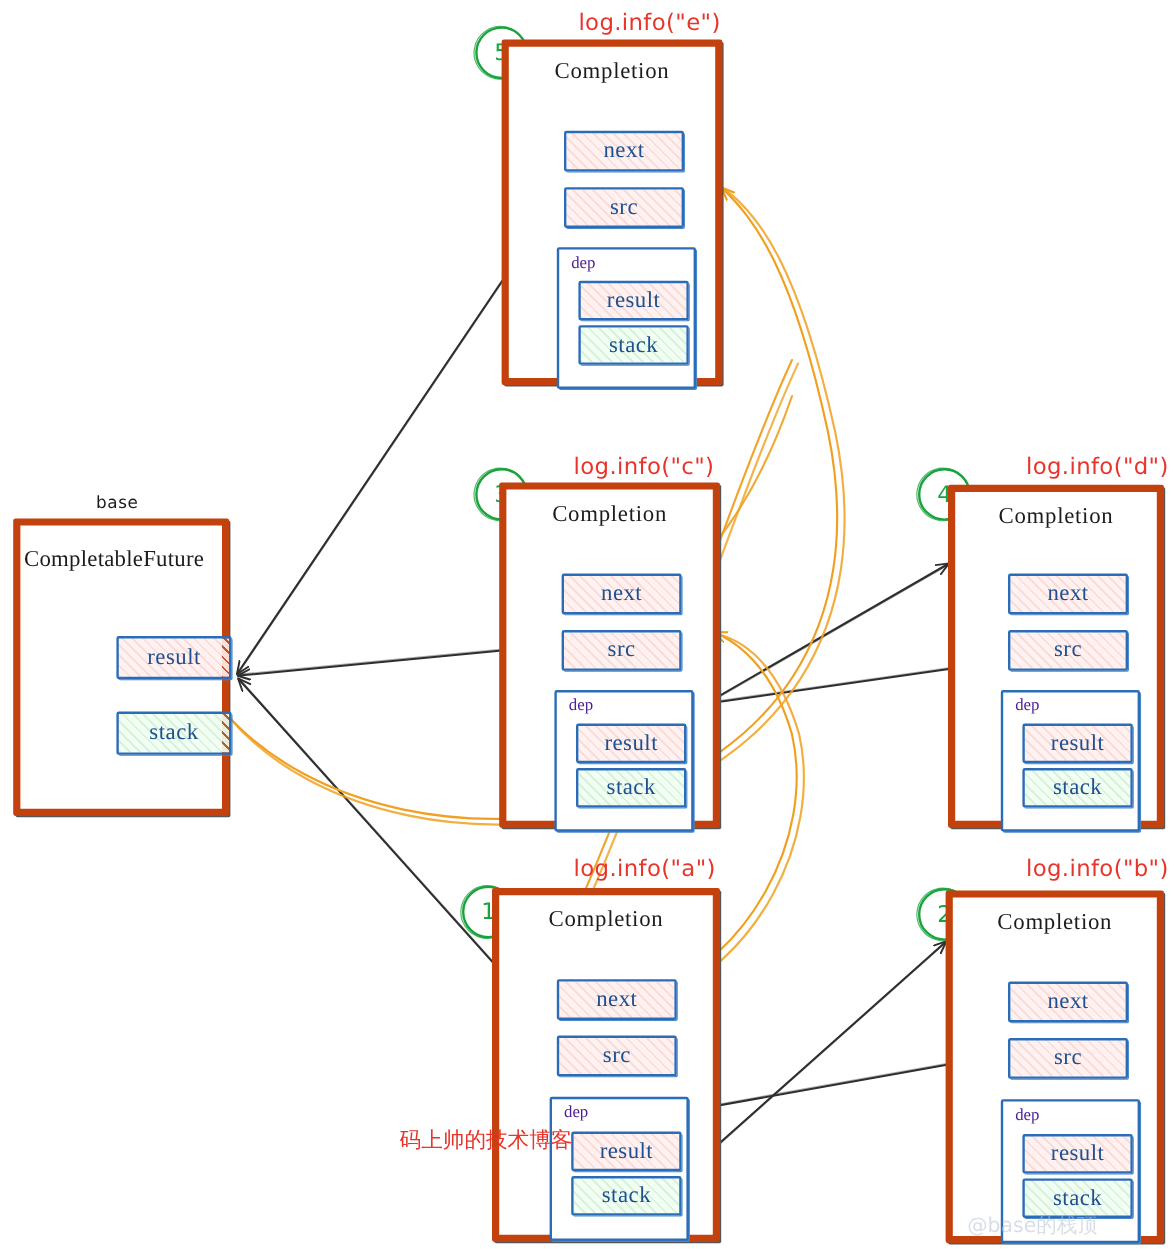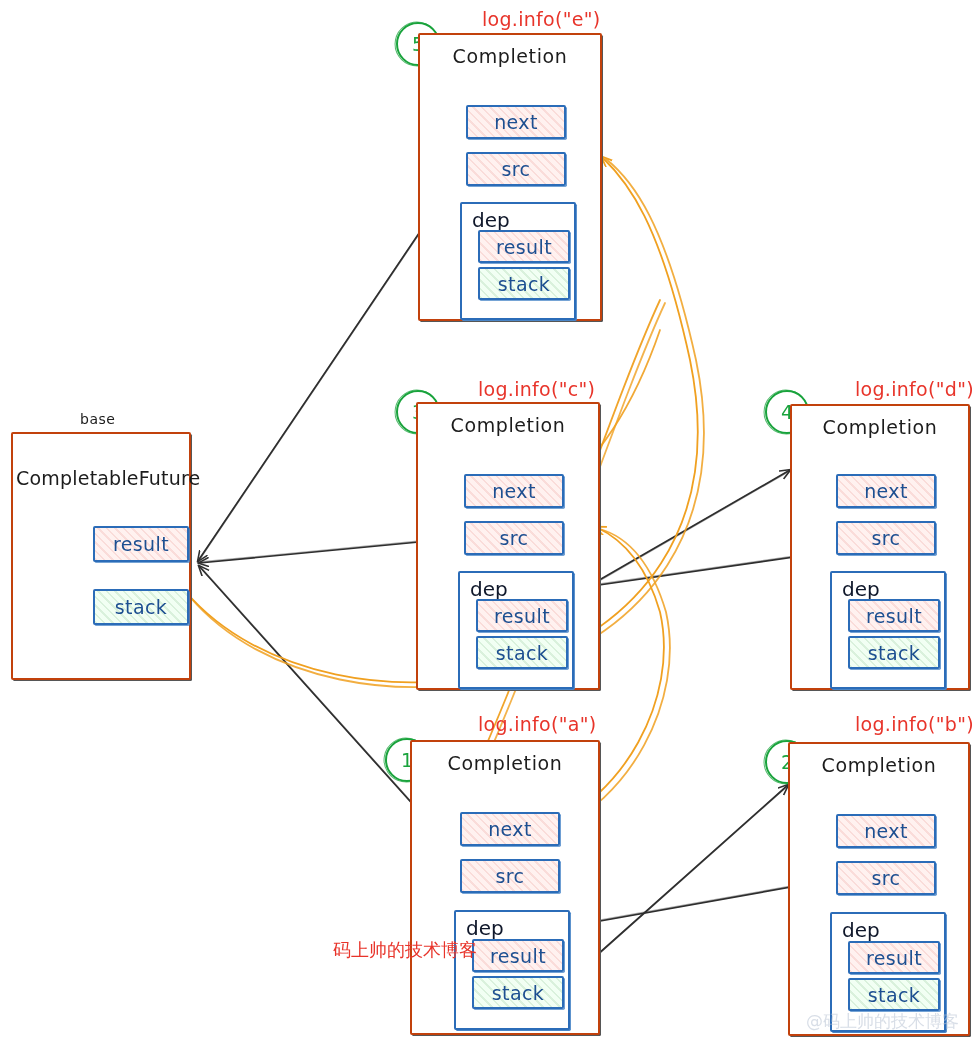--- a/index.html
+++ b/index.html
@@ -5,39 +5,39 @@
 <style>
   html,body{margin:0;padding:0;background:#ffffff;}
   body{width:978px;height:1041px;position:relative;overflow:hidden;
        font-family:"DejaVu Sans","Liberation Sans",sans-serif;}
   #canvas{position:absolute;inset:0;width:978px;height:1041px;}
   svg.layer{position:absolute;left:0;top:0;width:978px;height:1041px;overflow:visible;}
   svg#arrows{pointer-events:none;}
   .node{position:absolute;box-sizing:border-box;}
 
   
-  .card{border:2px solid #c2410c;background:#fff;border-radius:2px;
-        box-shadow:1.5px 1.5px 0 -0.5px #565656;}
+  .card{border:6px solid #c2410c;background:#fff;border-radius:2px;
+        box-shadow:1.5px 1.5px 0 -0.5px #565656;font-family:Liberation Serif, serif;}
   .card-title{position:absolute;left:0;right:0;top:10px;text-align:center;
         font-size:19px;color:#1c1c1c;letter-spacing:.6px;}
 
   
   .fieldbox{position:absolute;box-sizing:border-box;border:2px solid #2b6cb8;
         display:flex;align-items:center;justify-content:center;
         font-size:19px;color:#1d4f91;letter-spacing:.4px;border-radius:2px;
         box-shadow:1.2px 1.2px 0 -0.4px #4a86c8;}
   .pink{background:
       repeating-linear-gradient(45deg,rgba(235,120,110,.26) 0 1.6px,rgba(255,240,238,.9) 1.6px 6px);}
   .green{background:
       repeating-linear-gradient(45deg,rgba(110,200,120,.26) 0 1.6px,rgba(240,255,242,.9) 1.6px 6px);}
 
   
   .depbox{position:absolute;box-sizing:border-box;border:2px solid #2b6cb8;background:#fff;
       border-radius:2px;box-shadow:1.3px 1.3px 0 -0.4px #4a86c8;}
-  .dep-label{position:absolute;left:10px;top:4px;font-size:20px;color:#0f172a;}
+  .dep-label{position:absolute;left:10px;top:4px;font-size:14px;color:#4c1d95;}
 
   
   .logcall{position:absolute;color:#e8342a;font-size:19px;white-space:nowrap;letter-spacing:.3px;}
   .basecap{position:absolute;font-size:14px;color:#1c1c1c;letter-spacing:.5px;}
   .cfname{position:absolute;font-size:19px;color:#1c1c1c;letter-spacing:.2px;white-space:nowrap;}
   .cn-note{position:absolute;color:#e8342a;font-size:18px;white-space:nowrap;}
   .watermark{position:absolute;color:#b9c4d4;font-size:17px;opacity:.55;white-space:nowrap;}
 
   
   .badge{position:absolute;width:40px;height:40px;border-radius:50%;
@@ -97,21 +97,21 @@
       <path d="M548,492 C596,470 636,400 660,330" opacity=".9"></path>
 
       <path d="M660,300 C600,430 520,700 420,884" marker-end="url(#ahO)" opacity=".95"></path>
       <path d="M665,303 C605,433 525,703 425,888" opacity=".8"></path>
     </g>
   </svg>
 
   <div class="basecap" style="left:80px;top:411px;">base</div>
 
   <div class="node card" style="left:11px;top:432px;width:180px;height:248px;">
-    <div class="cfname" style="left:3px;top:33px;">CompletableFuture</div>
+    <div class="cfname" style="left:3px;top:18px;">CompletableFuture</div>
     <div class="fieldbox pink" style="left:80px;top:92px;width:96px;height:36px;">
       <span>result</span>
     </div>
     <div class="fieldbox green" style="left:80px;top:155px;width:96px;height:36px;">
       <span>stack</span>
     </div>
   </div>
 
   <div class="badge" style="left:396px;top:22px;">
     <span>5</span>
@@ -222,15 +222,15 @@
       <div class="fieldbox pink" style="left:16px;top:27px;width:92px;height:33px;">
         <span>result</span>
       </div>
       <div class="fieldbox green" style="left:16px;top:64px;width:92px;height:33px;">
         <span>stack</span>
       </div>
     </div>
   </div>
 
   <div class="cn-note" style="left:333px;top:938px;">码上帅的技术博客</div>
-  <div class="watermark" style="left:806px;top:1010px;">@码上帅的技术博客</div>
+  <div class="watermark" style="left:806px;top:1010px;">@base的栈顶</div>
 
 </div>
 
 </body></html>

